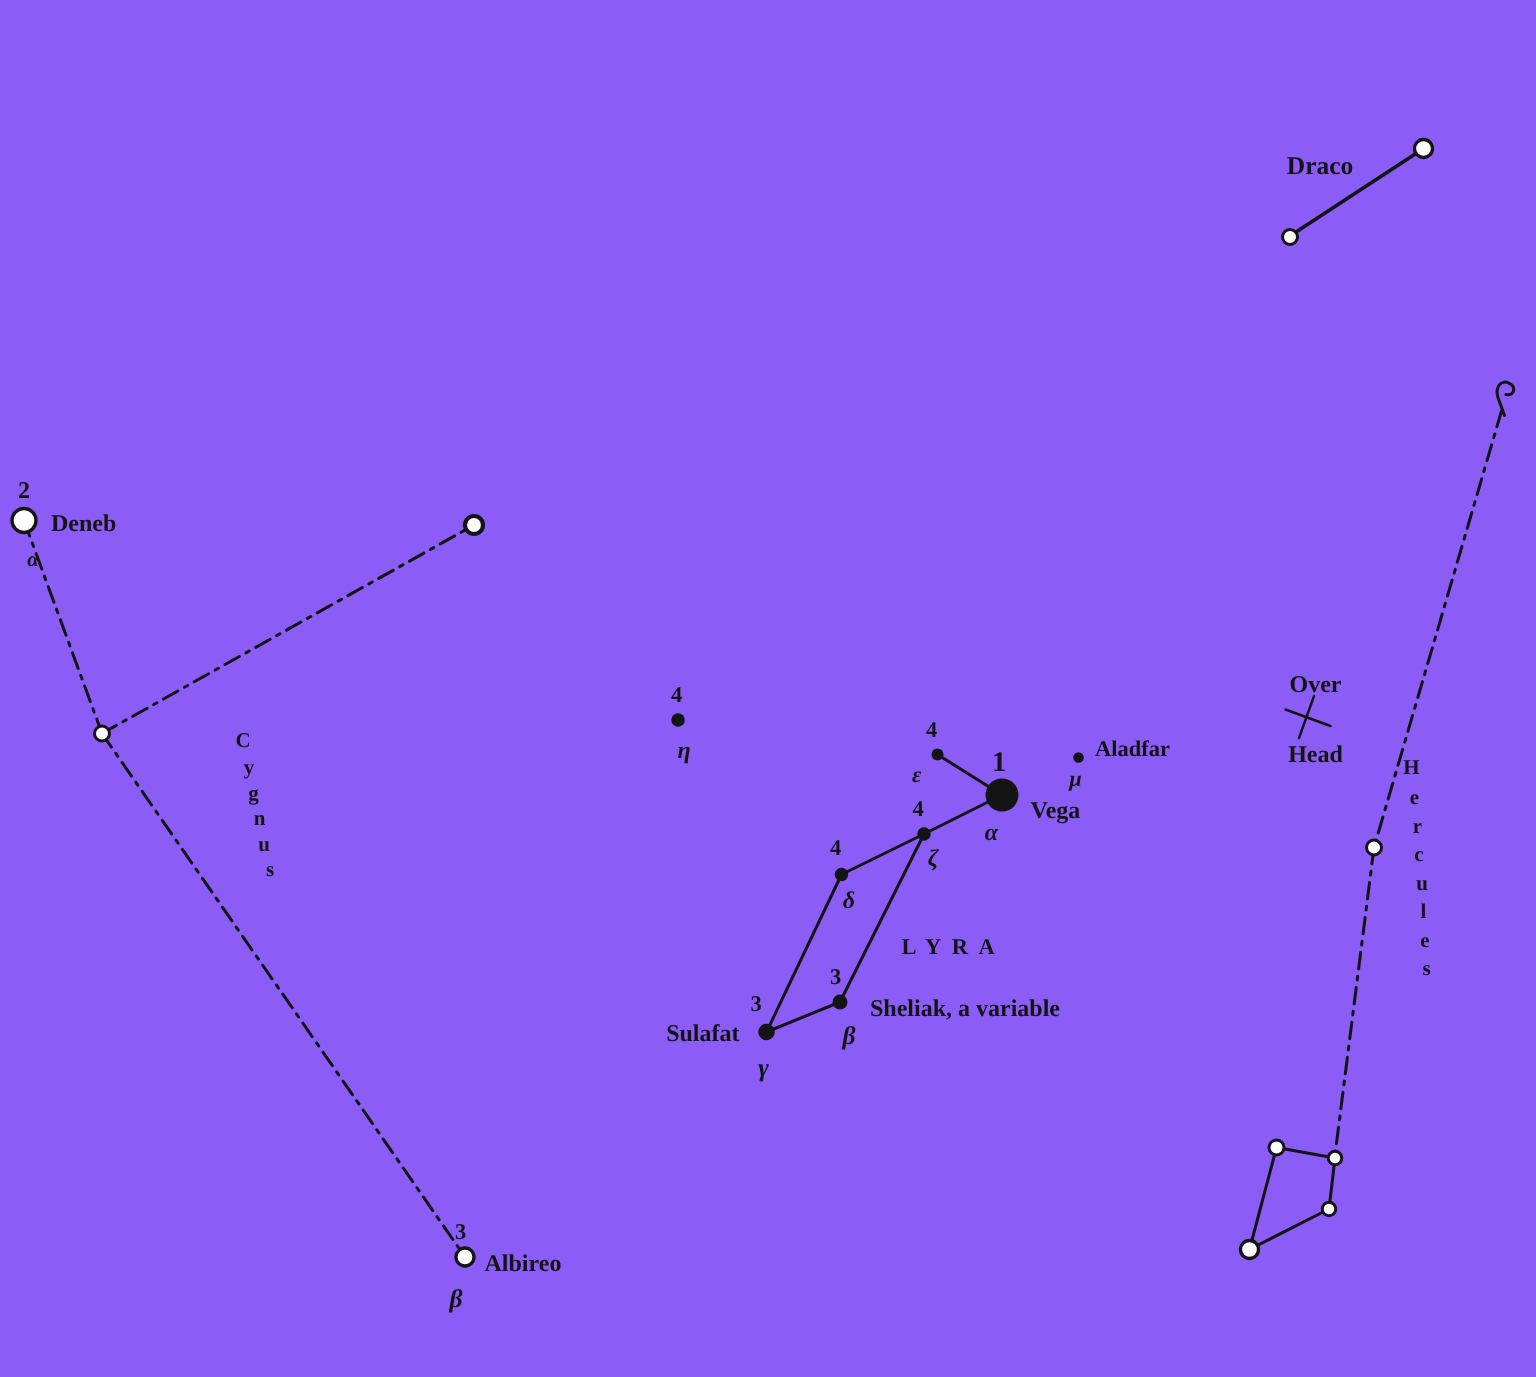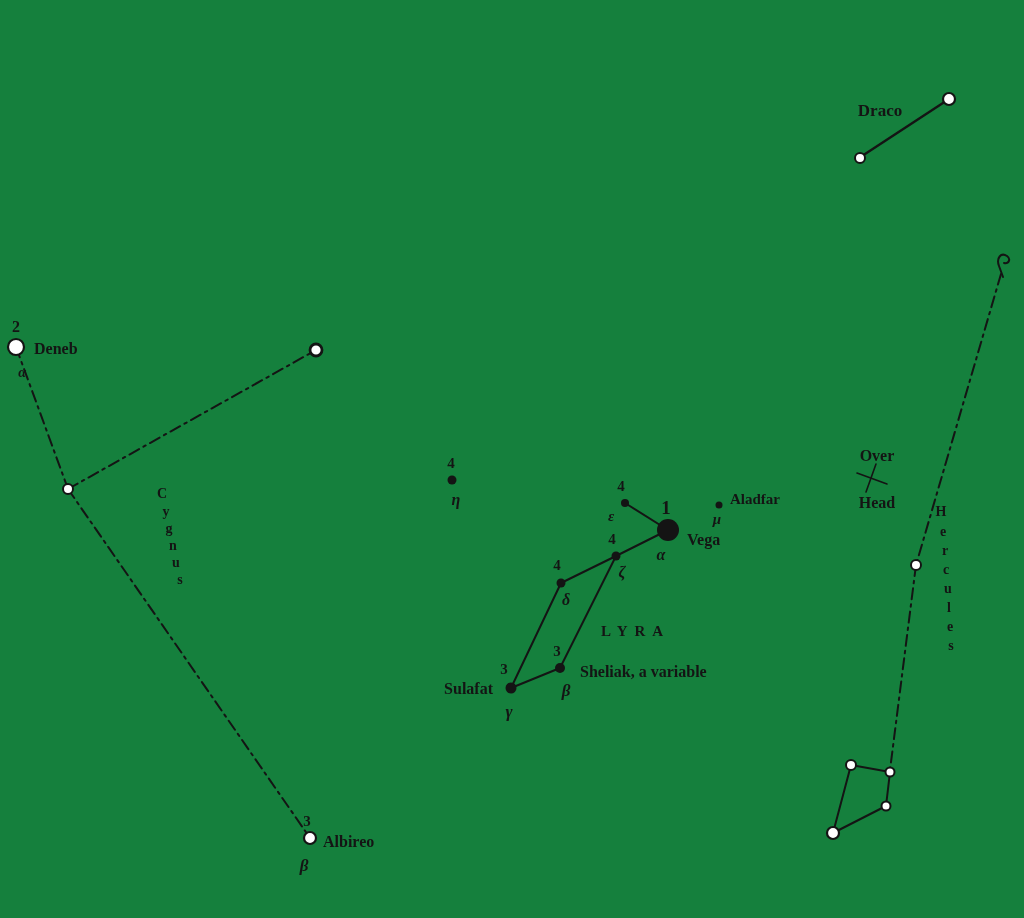--- a/index.html
+++ b/index.html
@@ -4,21 +4,21 @@
 <style>
   html, body {
     margin: 0;
     padding: 0;
     background: #ffffff;
   }
   .figure {
     position: relative;
     width: 1024px;
     height: 918px;
-    background: #15803d;
+    background: #8b5cf6;
     overflow: hidden;
   }
   svg {
     display: block;
   }
   svg text {
     font-family: "Liberation Serif", "DejaVu Serif", serif;
     fill: #141414;
   }
 </style>

